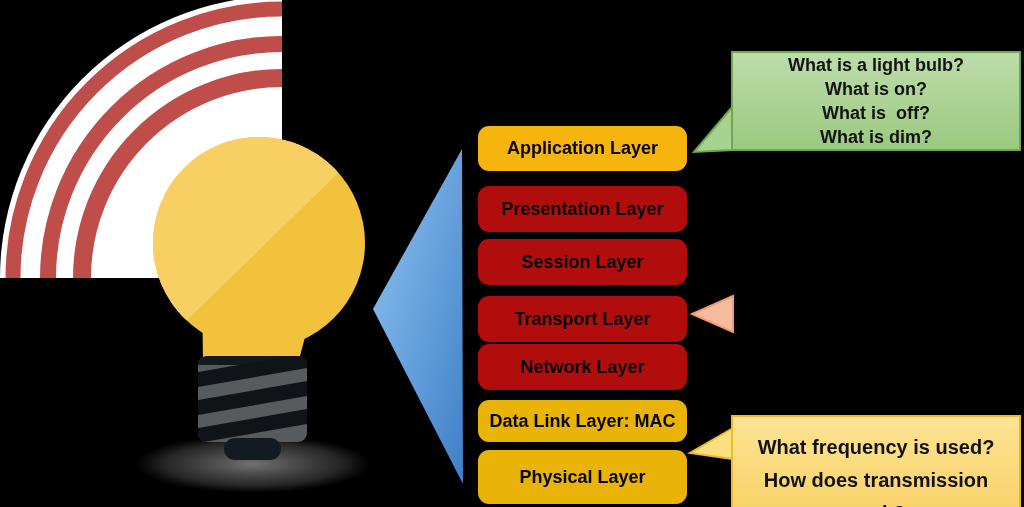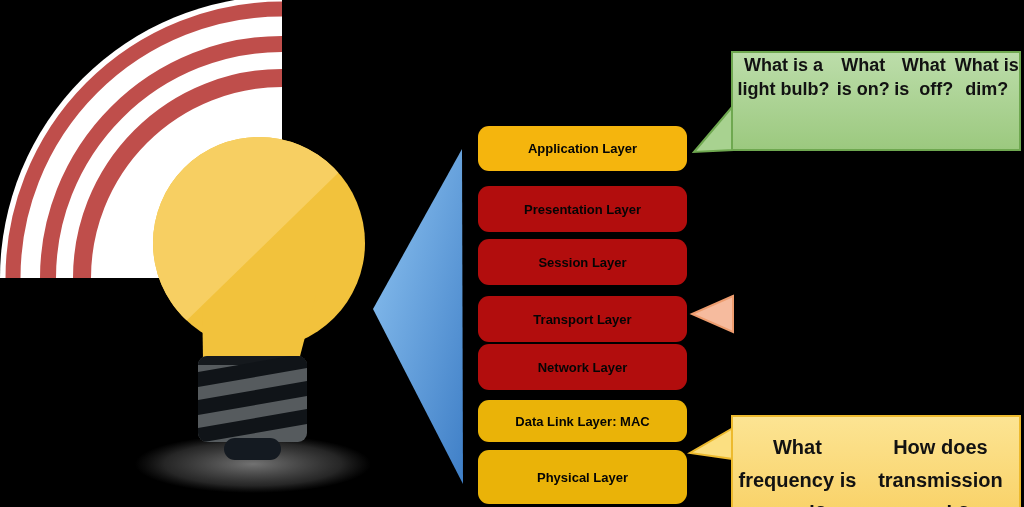--- a/index.html
+++ b/index.html
@@ -4,28 +4,28 @@
 <style>
   html,body{margin:0;padding:0;background:#000;}
   .stage{
     position:relative;width:1024px;height:507px;background:#000;
     overflow:hidden;font-family:"Liberation Sans",sans-serif;
   }
   .bg-svg{position:absolute;left:0;top:0;width:1024px;height:507px;}
   .layer{
     position:absolute;left:478px;width:209px;border-radius:11px;
     display:flex;align-items:center;justify-content:center;
-    font-weight:bold;font-size:13px;color:#050505;text-align:center;
+    font-weight:bold;font-size:18px;color:#050505;text-align:center;
   }
   .layer.gold{background:#F5B50D;}
   .layer.red{background:#B20D0D;}
   .layer.purple{background:#eab308;}
   .callout{
     position:absolute;left:731px;width:290px;box-sizing:border-box;
-    display:flex;flex-direction:row;justify-content:center;
+    display:flex;flex-direction:column;justify-content:center;
     text-align:center;font-weight:bold;color:#121212;
   }
   .callout .line{white-space:pre-wrap;}
   .callout.green{
     top:51px;height:100px;
     background:linear-gradient(#BCDDAA,#9CC97F);
     border:2px solid #6FA850;font-size:18px;line-height:24px;
   }
   .callout.orange{
     top:226px;height:122px;

